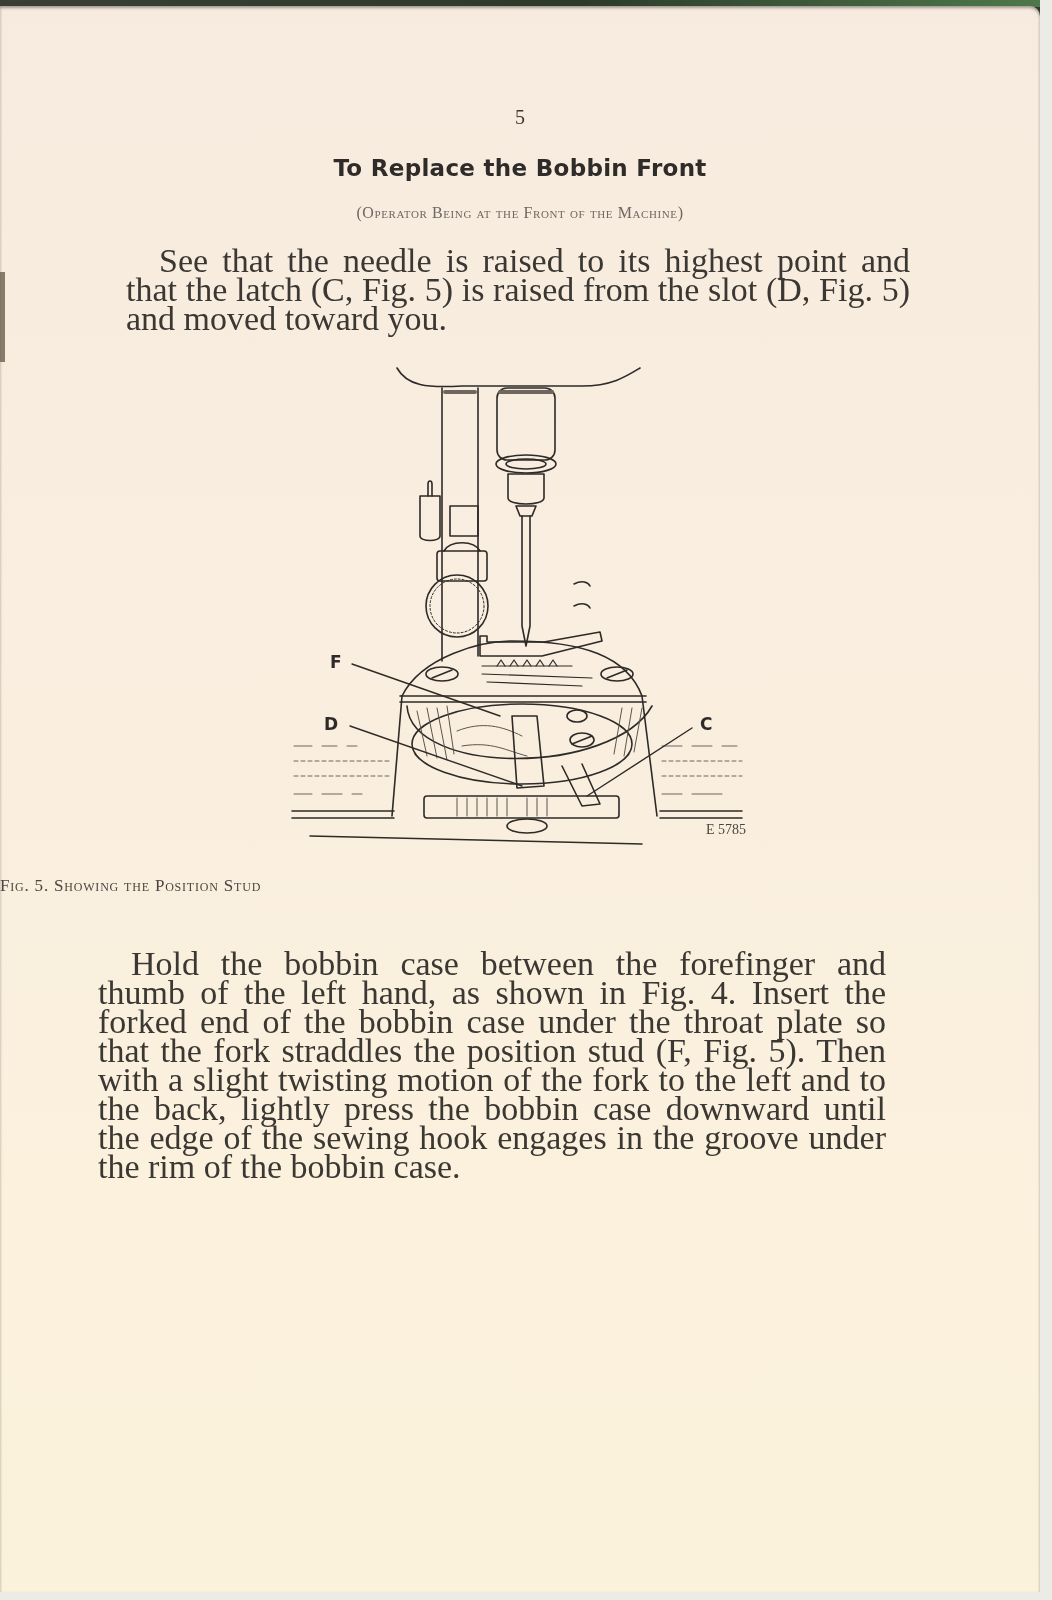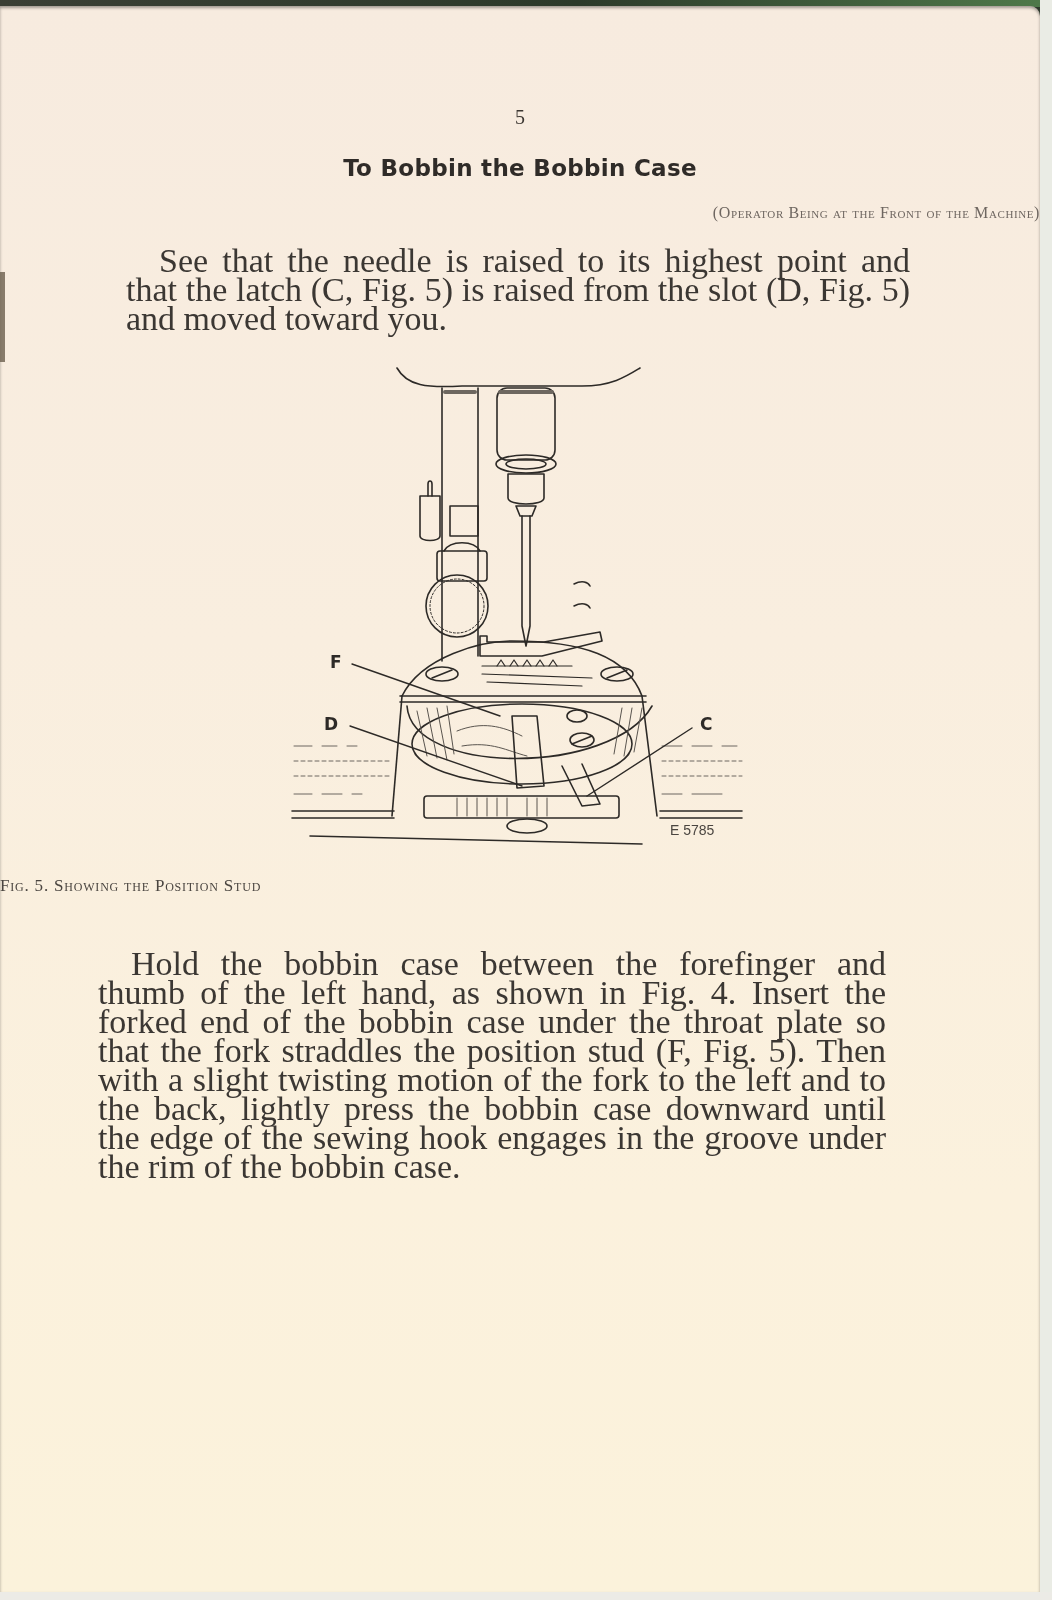--- a/index.html
+++ b/index.html
@@ -23,57 +23,57 @@
     .page-number {
       position: absolute; top: 100px; left: 0; width: 1040px; text-align: center;
       font-size: 20px; color: #3a3530;
     }
     .title {
       position: absolute; top: 149px; left: 0; width: 1040px; text-align: center;
       font-family: "DejaVu Sans", "Liberation Sans", sans-serif; font-weight: bold;
       font-size: 23px; color: #2f2b28; letter-spacing: 0.3px;
     }
     .subtitle {
-      position: absolute; top: 198px; left: 0; width: 1040px; text-align: right;
+      position: absolute; top: 198px; left: 0; width: 1040px; text-align: center;
       font-size: 16px; color: #6e6660; font-variant: small-caps; letter-spacing: 0.6px;
     }
     .para {
       position: absolute; left: 126px; width: 784px;
       font-size: 34px; line-height: 29px; color: #3b3733;
       text-align: justify; text-indent: 33px;
       font-stretch: condensed;
     }
     .para1 { top: 240px; }
     .para2 { top: 943px; left: 98px; width: 788px; }
     .para3 { top: 1177px; left: 113px; width: 788px; }
 
     .figure { position: absolute; left: 282px; top: 350px; width: 470px; height: 490px; }
     .fig-label {
       position: absolute; font-family: "DejaVu Sans", sans-serif; font-weight: bold;
       font-size: 17px; color: #2d2a27;
     }
     .fig-code {
-      position: absolute; font-family: Liberation Sans, sans-serif;
-      font-size: 14px; color: #4a4540;
+      position: absolute; font-family: Liberation Serif, serif;
+      font-size: 14px; color: #4a4540; margin-left: 36px;
     }
     .caption {
       position: absolute; top: 870px; left: 0; width: 1040px; text-align: left;
       font-size: 17px; color: #4a4540; font-variant: small-caps; letter-spacing: 0.8px;
     }
   </style>
 </head>
 <body>
 
 <div class="top-edge"></div>
 <div class="right-strip"></div>
 <div class="page">
   <div class="left-mark"></div>
 
   <div class="page-number">5</div>
-  <div class="title">To Bobbin the Bobbin Case</div>
+  <div class="title">To Replace the Bobbin Front</div>
   <div class="subtitle">(Operator Being at the Front of the Machine)</div>
 
   <p class="para para1" style="margin:0">See that the needle is raised to its highest point and that the latch (C, Fig. 5) is raised from the slot (D, Fig. 5) and moved toward you.</p>
 
   <div class="figure">
     <svg width="470" height="490" viewBox="0 0 470 490" fill="none" stroke="#2d2a27" stroke-width="1.6" stroke-linecap="round" stroke-linejoin="round">
 
       <path d="M115 12 C125 30 145 32 180 30 L300 30 C330 30 345 20 358 12"></path>
 
       <path d="M160 32 L160 305"></path>

